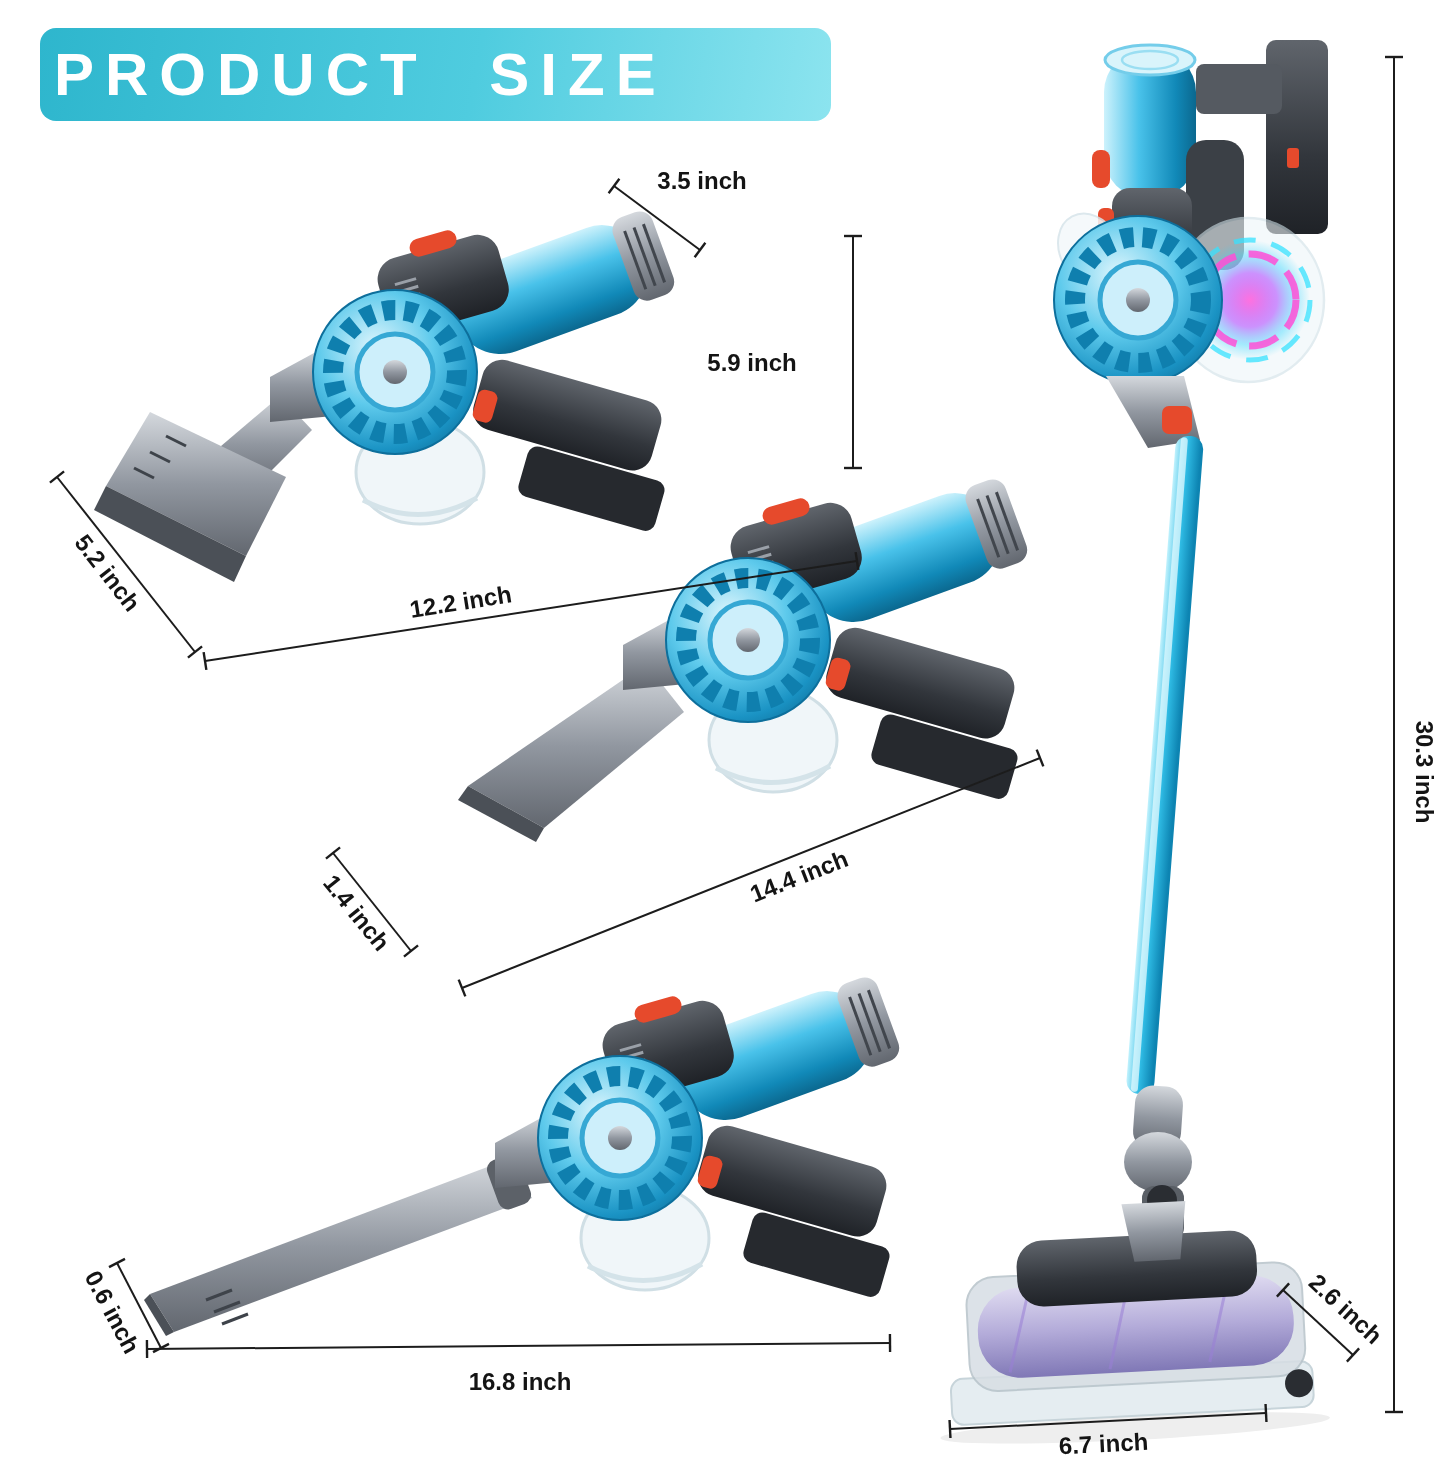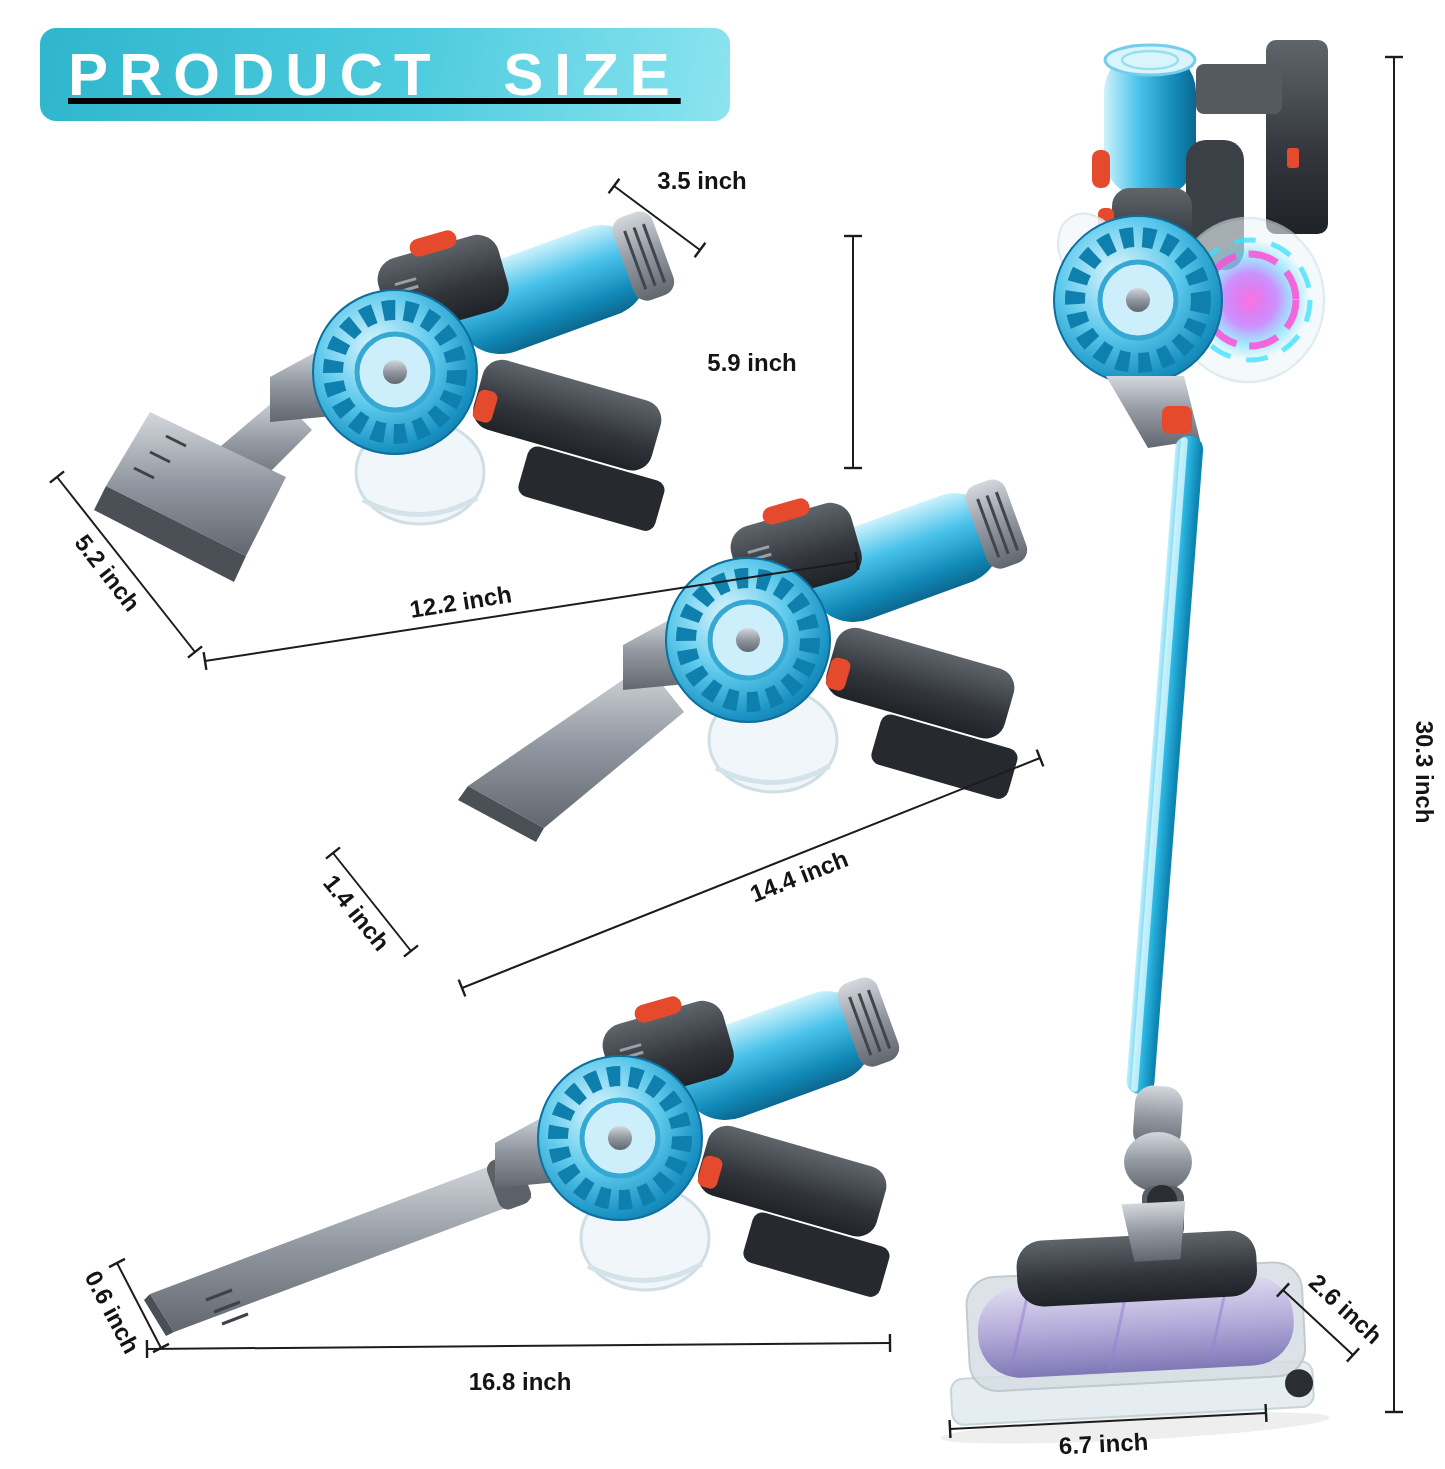--- a/index.html
+++ b/index.html
@@ -1,24 +1,24 @@
 <!DOCTYPE html>
 <html><head>
 <meta charset="utf-8">
 <style>
   html,body{margin:0;padding:0;background:#ffffff;}
   .stage{
     position:relative;width:1445px;height:1469px;background:#ffffff;
     font-family:"Liberation Sans",sans-serif;overflow:hidden;
   }
   .banner{
-    position:absolute;left:40px;top:28px;width:690px;height:93px;
+    position:absolute;left:40px;top:28px;width:791px;height:93px;
     border-radius:16px;
     background:linear-gradient(100deg,#2eb6cd 0%,#4fccdf 55%,#8ce4ef 100%);
-    display:flex;align-items:center;padding-left:28px;box-sizing:border-box;text-decoration:underline;
+    display:flex;align-items:center;padding-left:14px;box-sizing:border-box;
   }
   .banner span{
     font-size:60px;font-weight:800;color:#ffffff;
     letter-spacing:11px;word-spacing:34px;white-space:nowrap;
   }
   svg.diagram{position:absolute;left:0;top:0;}
   .dim{
     font-size:24px;font-weight:600;fill:#141414;
     font-family:"Liberation Sans",sans-serif;text-anchor:middle;
   }

